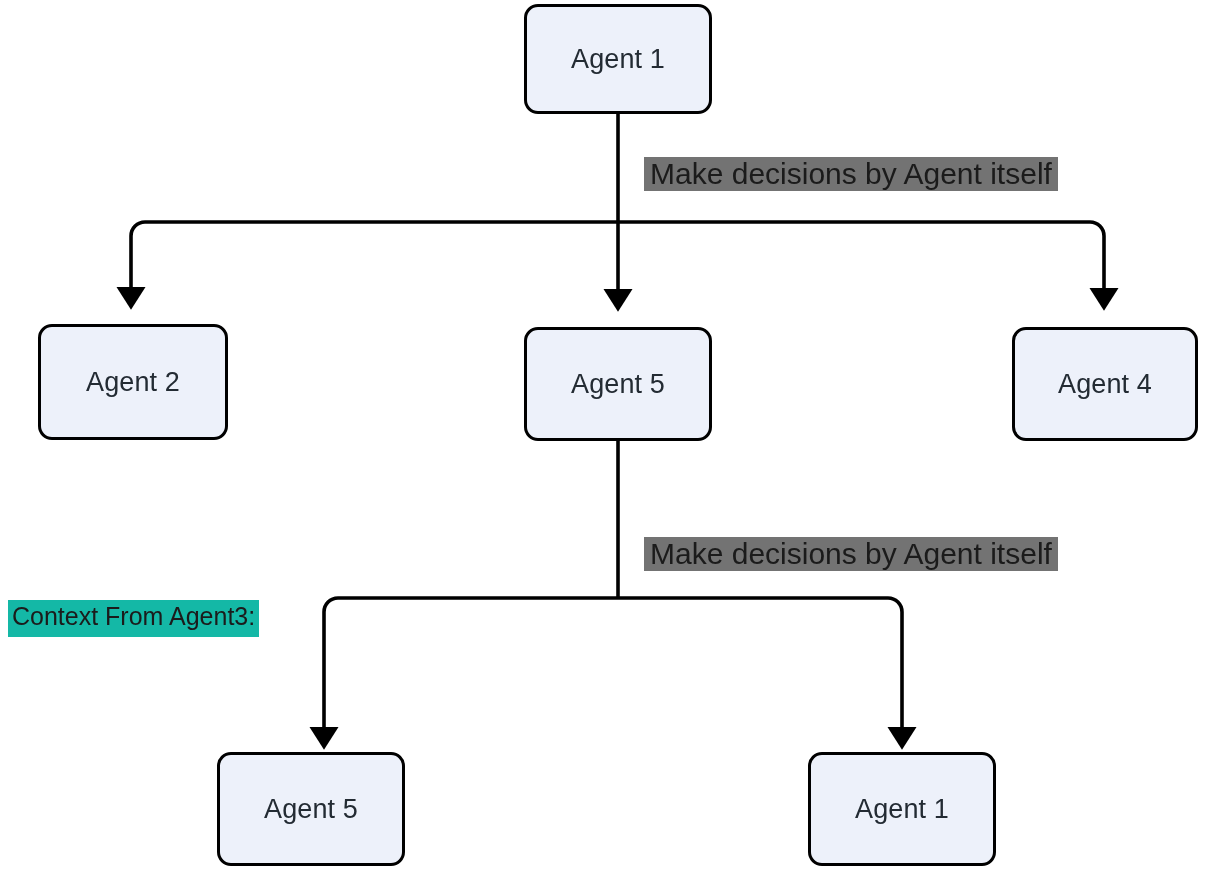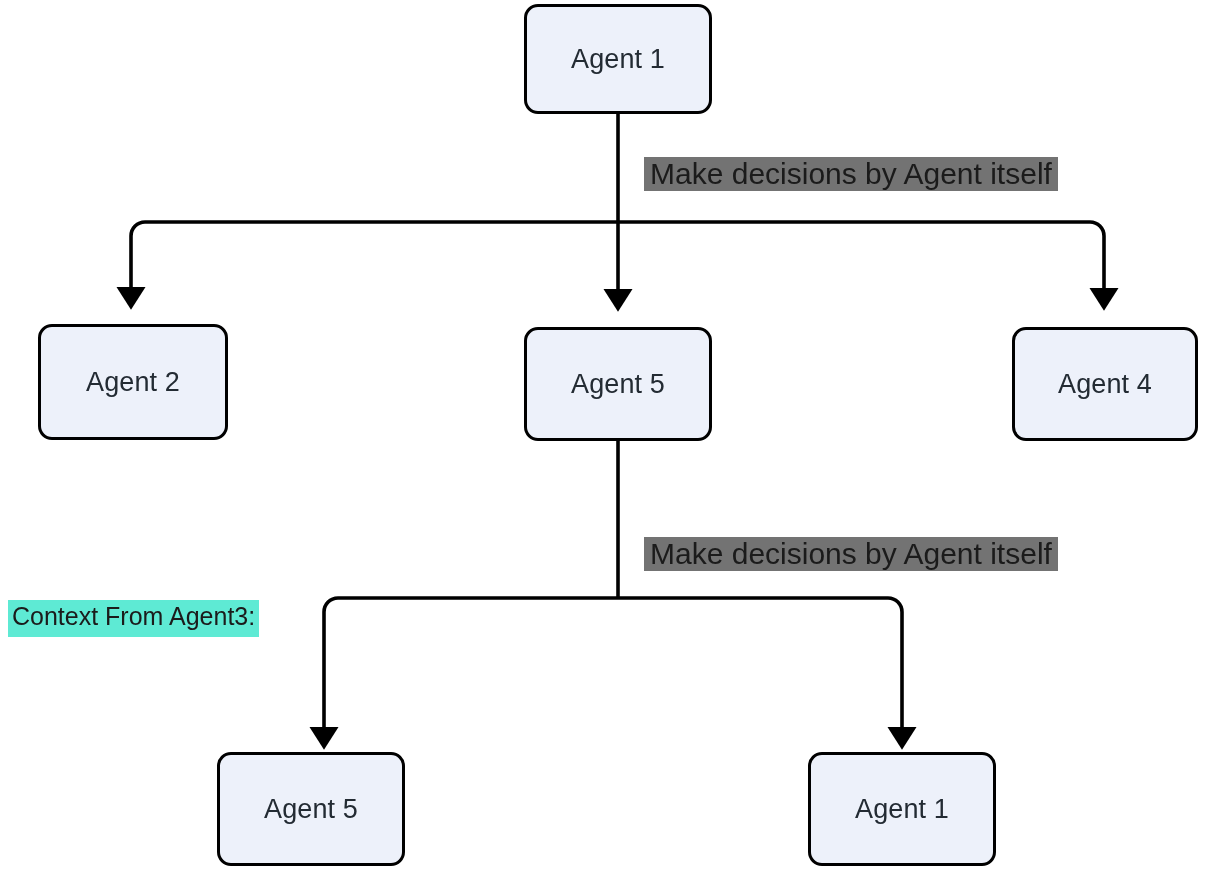--- a/index.html
+++ b/index.html
@@ -62,21 +62,21 @@
   }
   #label-mid {
     left: 644px;
     top: 537px;
   }
   #context-block {
     position: absolute;
     left: 8px;
     top: 600px;
     z-index: 3;
-    background: #5eead4;
+    background: #14b8a6;
     padding: 2px 4px;
     text-align: right;
   }
   #context-title {
     font-size: 25px;
     line-height: 1.15;
     color: #1b1b1b;
     white-space: nowrap;
     margin: 0 0 4px 0;
   }

